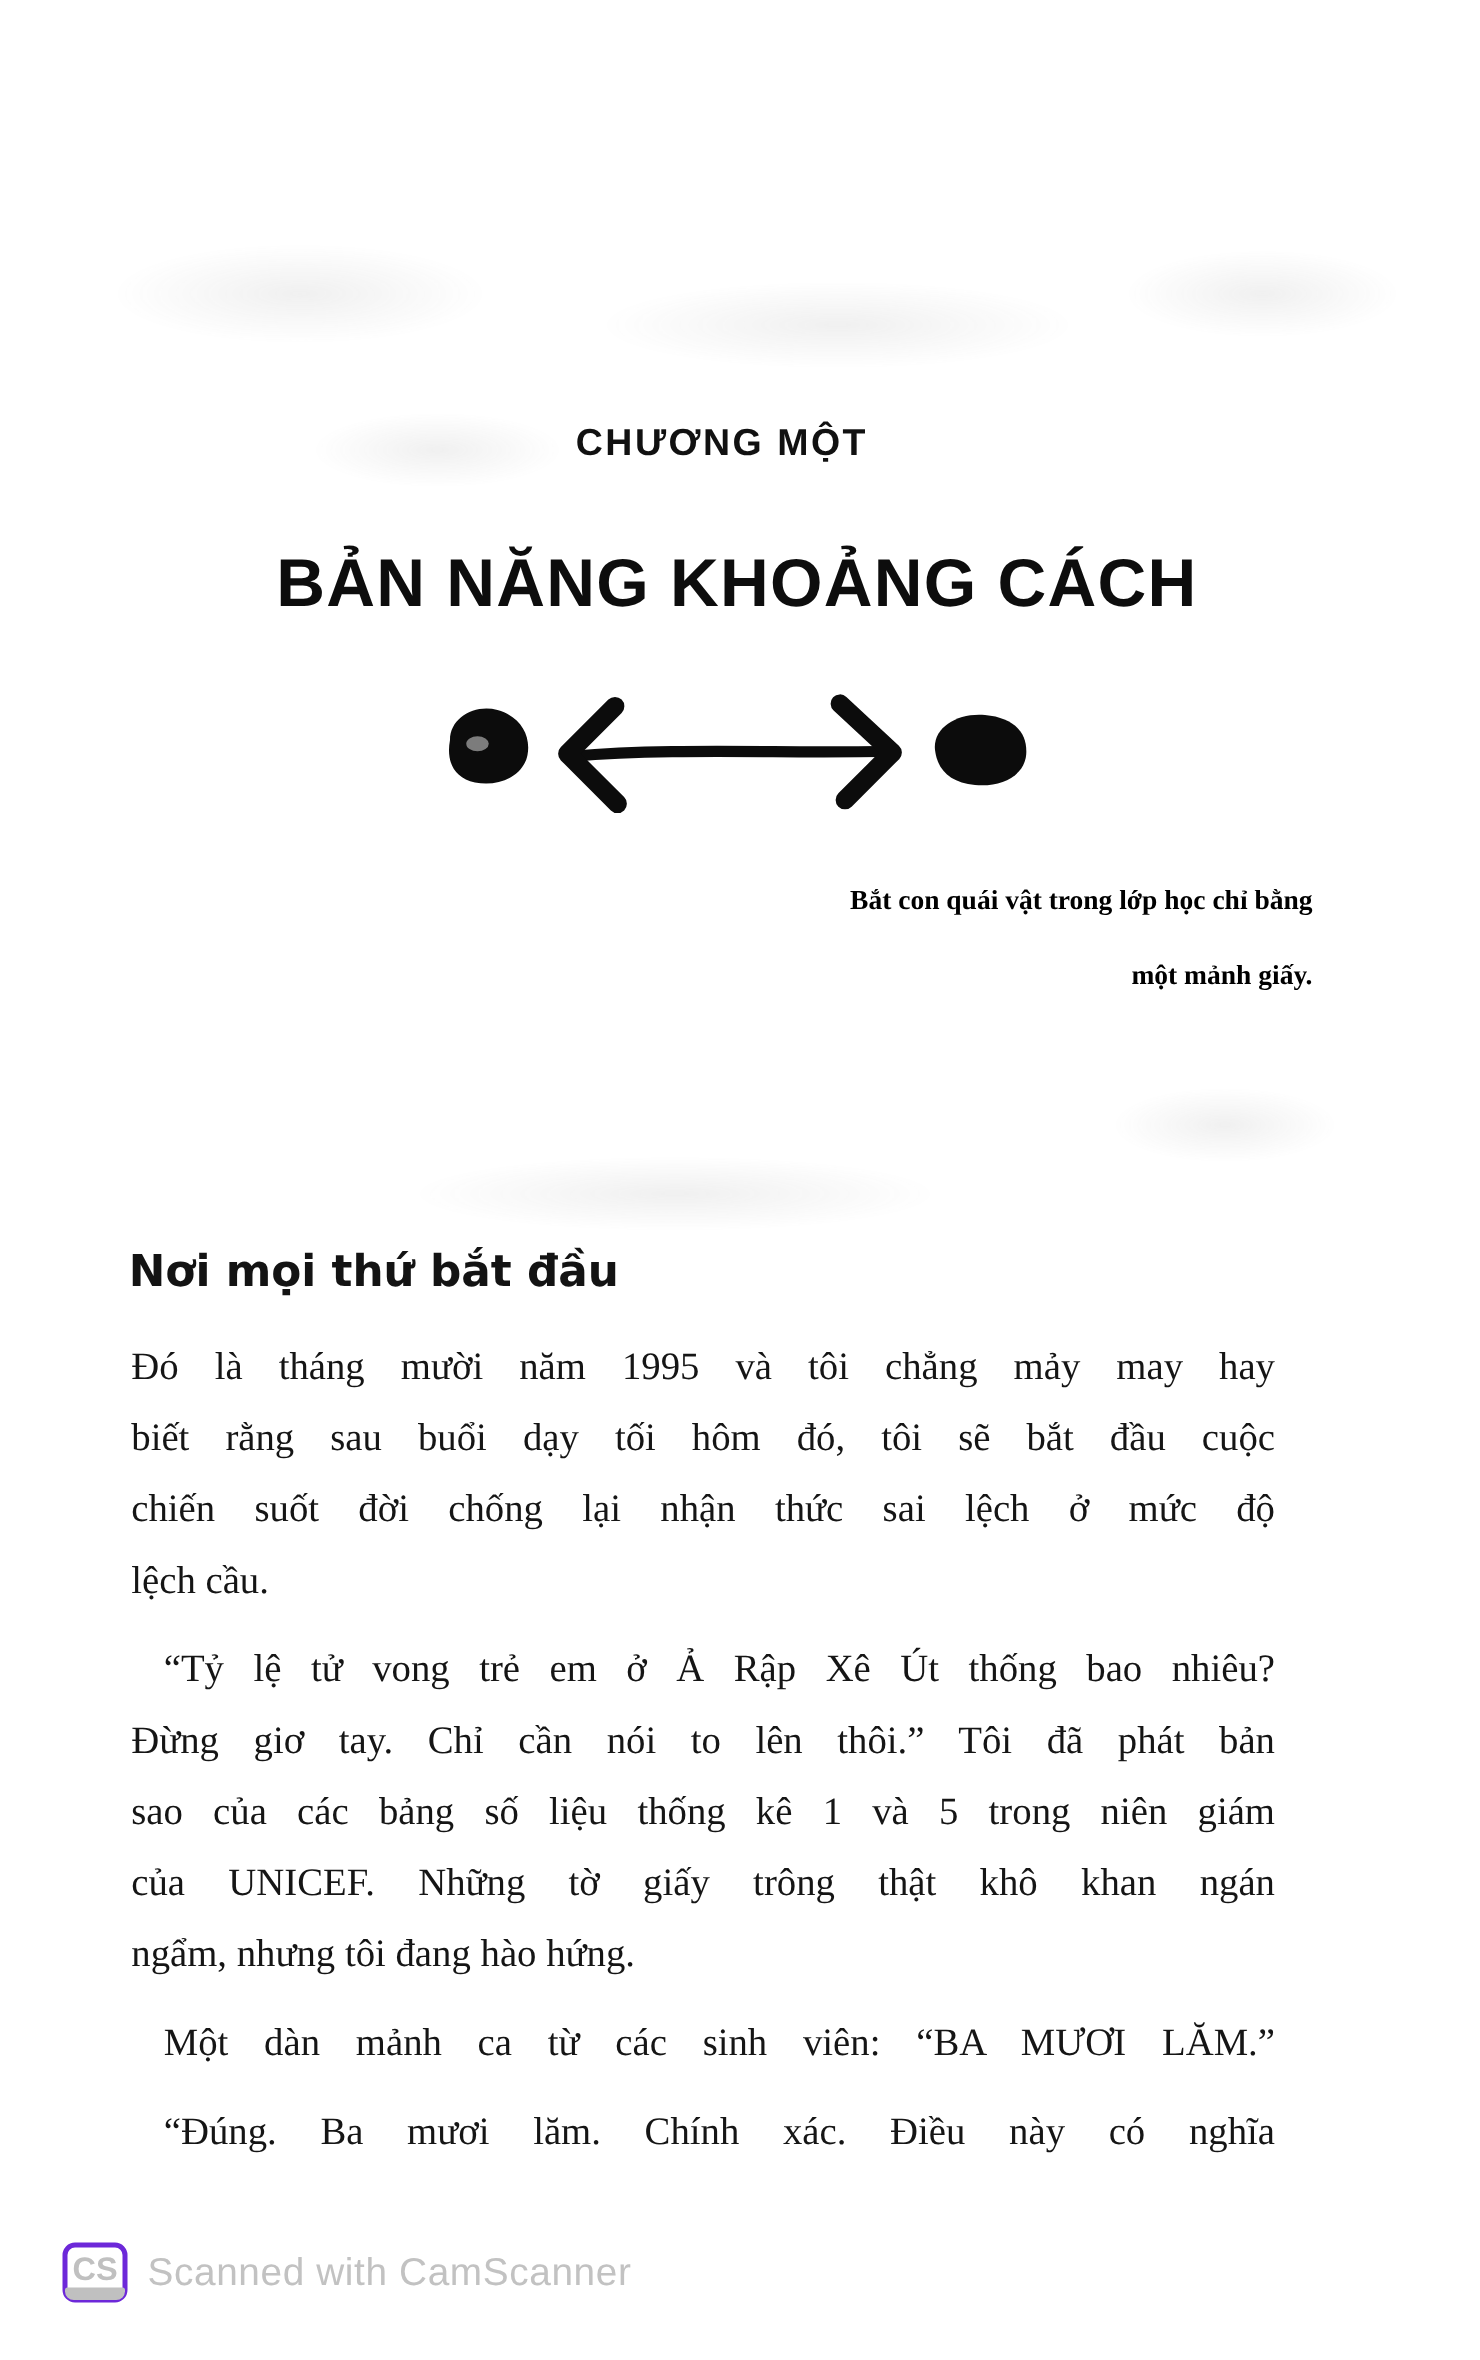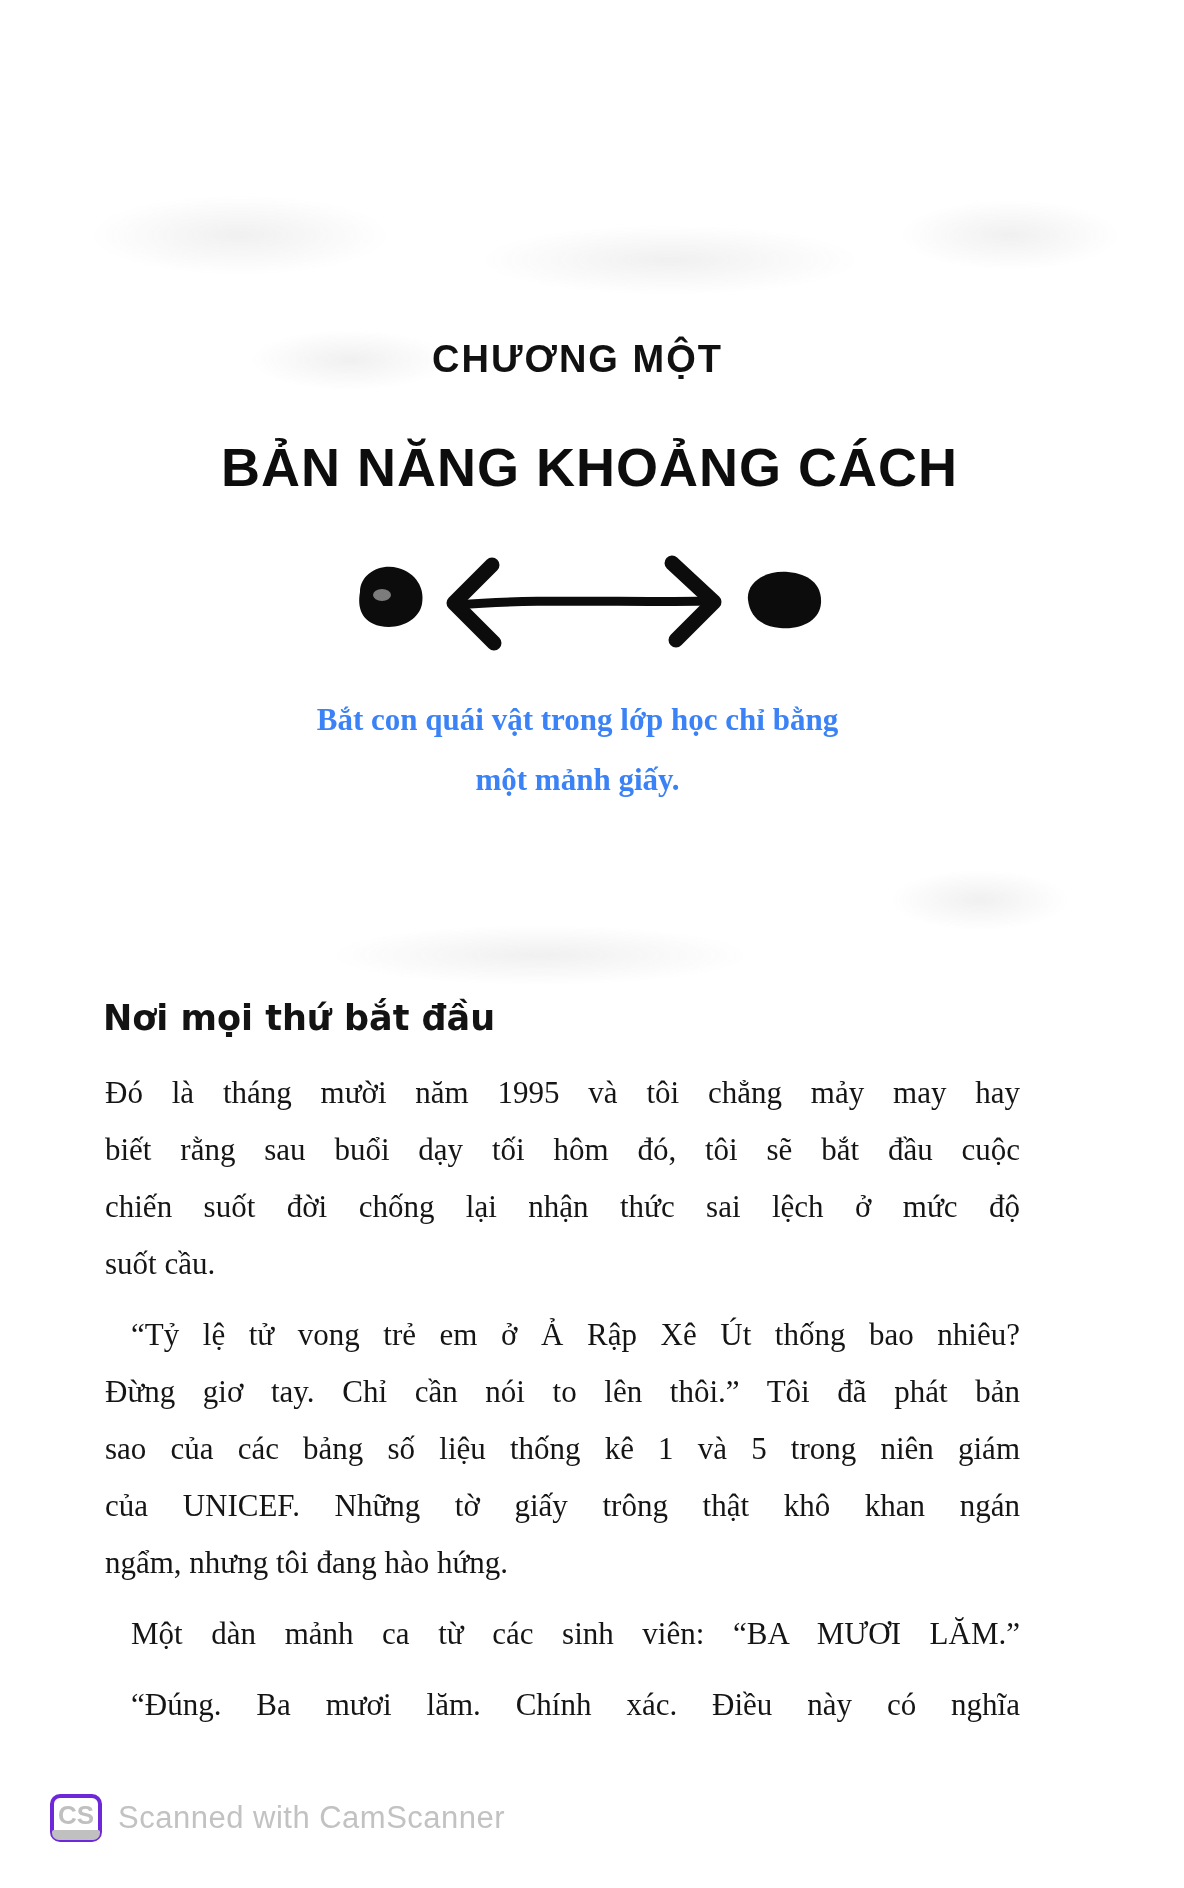--- a/index.html
+++ b/index.html
@@ -12,37 +12,37 @@
   }
   .page{position:absolute;inset:0;}
   
   .smudge{position:absolute;pointer-events:none;
     background:radial-gradient(ellipse at center, rgba(110,110,110,0.10), rgba(110,110,110,0) 70%);
     filter:blur(1px);
   }
   .chapter-label{
     position:absolute;top:338px;left:105px;width:945px;
     text-align:center;
-    font-size:38px;font-weight:700;letter-spacing:2px;
+    font-size:30px;font-weight:700;letter-spacing:2px;
     color:#111;
   }
   .title{
     position:absolute;top:436px;left:72px;width:1035px;margin:0;
     text-align:center;
     font-size:54px;font-weight:700;letter-spacing:1px;
     color:#0d0d0d;
     font-family:"Liberation Sans","DejaVu Sans",sans-serif;
   }
   .illustration{position:absolute;top:550px;left:330px;}
   .epigraph{
     position:absolute;top:690px;left:105px;width:945px;
-    text-align:center;
+    text-align:right;
     font-family:"Liberation Serif","DejaVu Serif",serif;
-    font-size:31px;font-weight:700;line-height:60px;
-    color:#3b82f6;
+    font-size:22px;font-weight:700;line-height:60px;
+    color:#000000;
   }
   .section-heading{
     position:absolute;top:998px;left:103px;width:945px;margin:0;
     font-family:"DejaVu Sans","Liberation Sans",sans-serif;
     font-size:35px;font-weight:700;
     color:#131313;
   }
   .body-text{
     position:absolute;top:1064px;left:105px;width:915px;
     font-family:"Liberation Serif","DejaVu Serif",serif;
@@ -103,21 +103,21 @@
     <div>một mảnh giấy.</div>
   </div>
 
   <h2 class="section-heading">Nơi mọi thứ bắt đầu</h2>
 
   <div class="body-text">
       <div class="para">
         <div class="line">Đó là tháng mười năm 1995 và tôi chẳng mảy may hay</div>
         <div class="line">biết rằng sau buổi dạy tối hôm đó, tôi sẽ bắt đầu cuộc</div>
         <div class="line">chiến suốt đời chống lại nhận thức sai lệch ở mức độ</div>
-        <div class="line last">suốt cầu.</div>
+        <div class="line last">lệch cầu.</div>
       </div>
       <div class="para">
         <div class="line indent">“Tỷ lệ tử vong trẻ em ở Ả Rập Xê Út thống bao nhiêu?</div>
         <div class="line">Đừng giơ tay. Chỉ cần nói to lên thôi.” Tôi đã phát bản</div>
         <div class="line">sao của các bảng số liệu thống kê 1 và 5 trong niên giám</div>
         <div class="line">của UNICEF. Những tờ giấy trông thật khô khan ngán</div>
         <div class="line last">ngẩm, nhưng tôi đang hào hứng.</div>
       </div>
       <div class="para">
         <div class="line indent">Một dàn mảnh ca từ các sinh viên: “BA MƯƠI LĂM.”</div>

